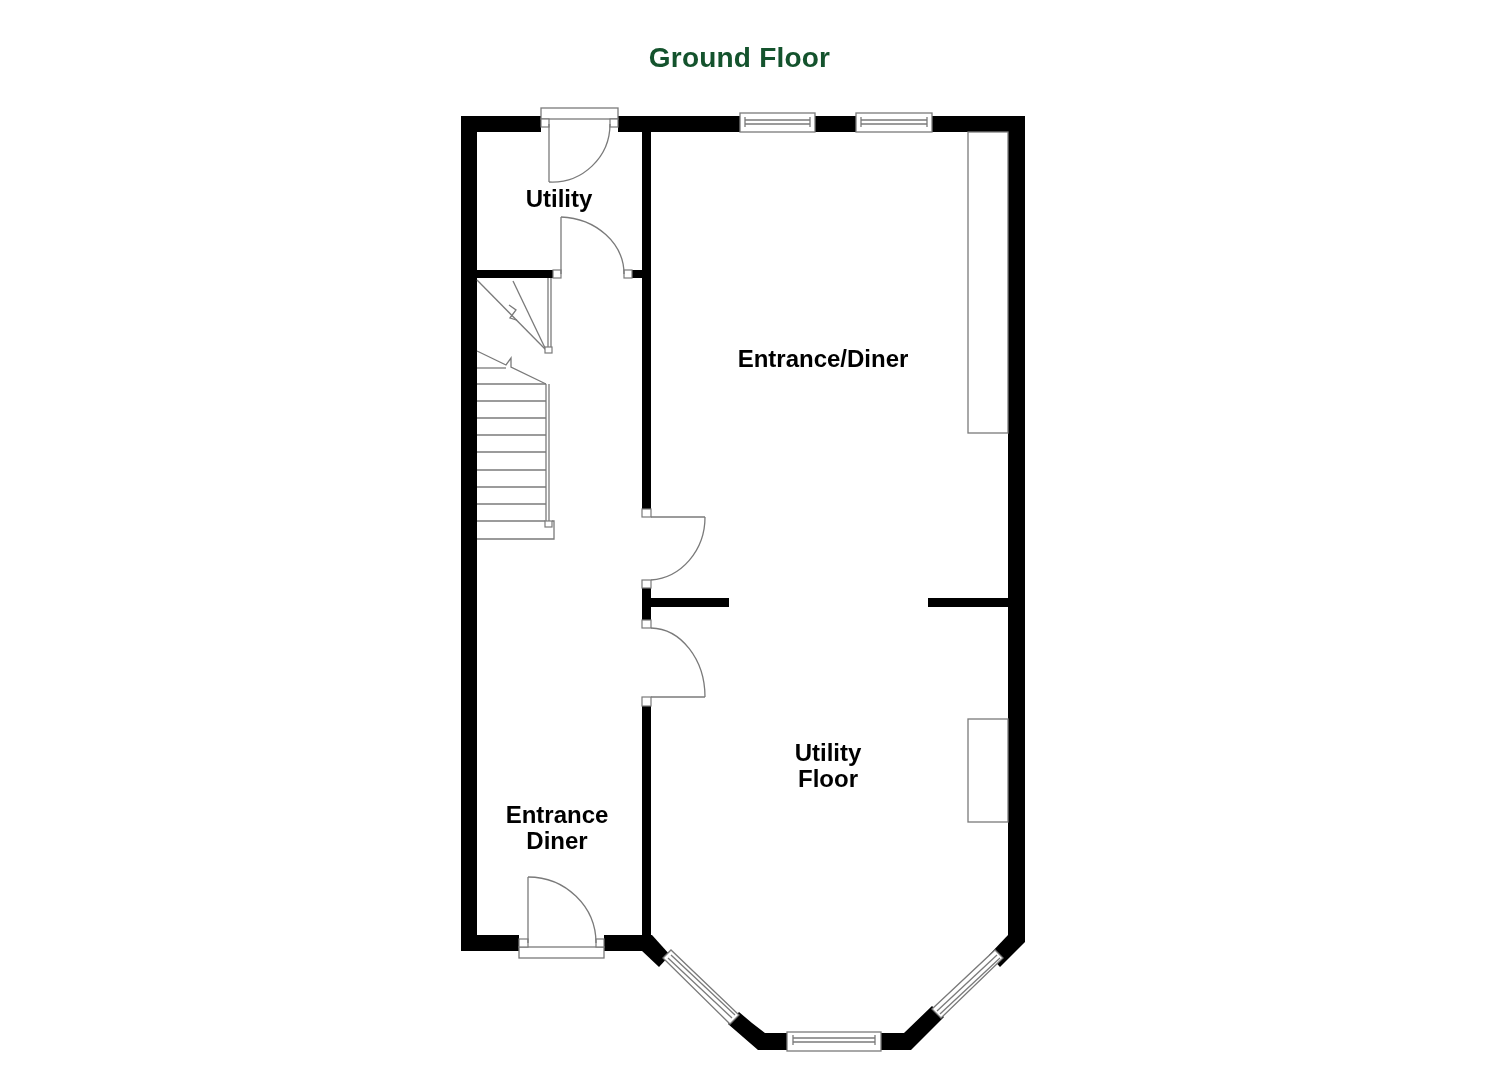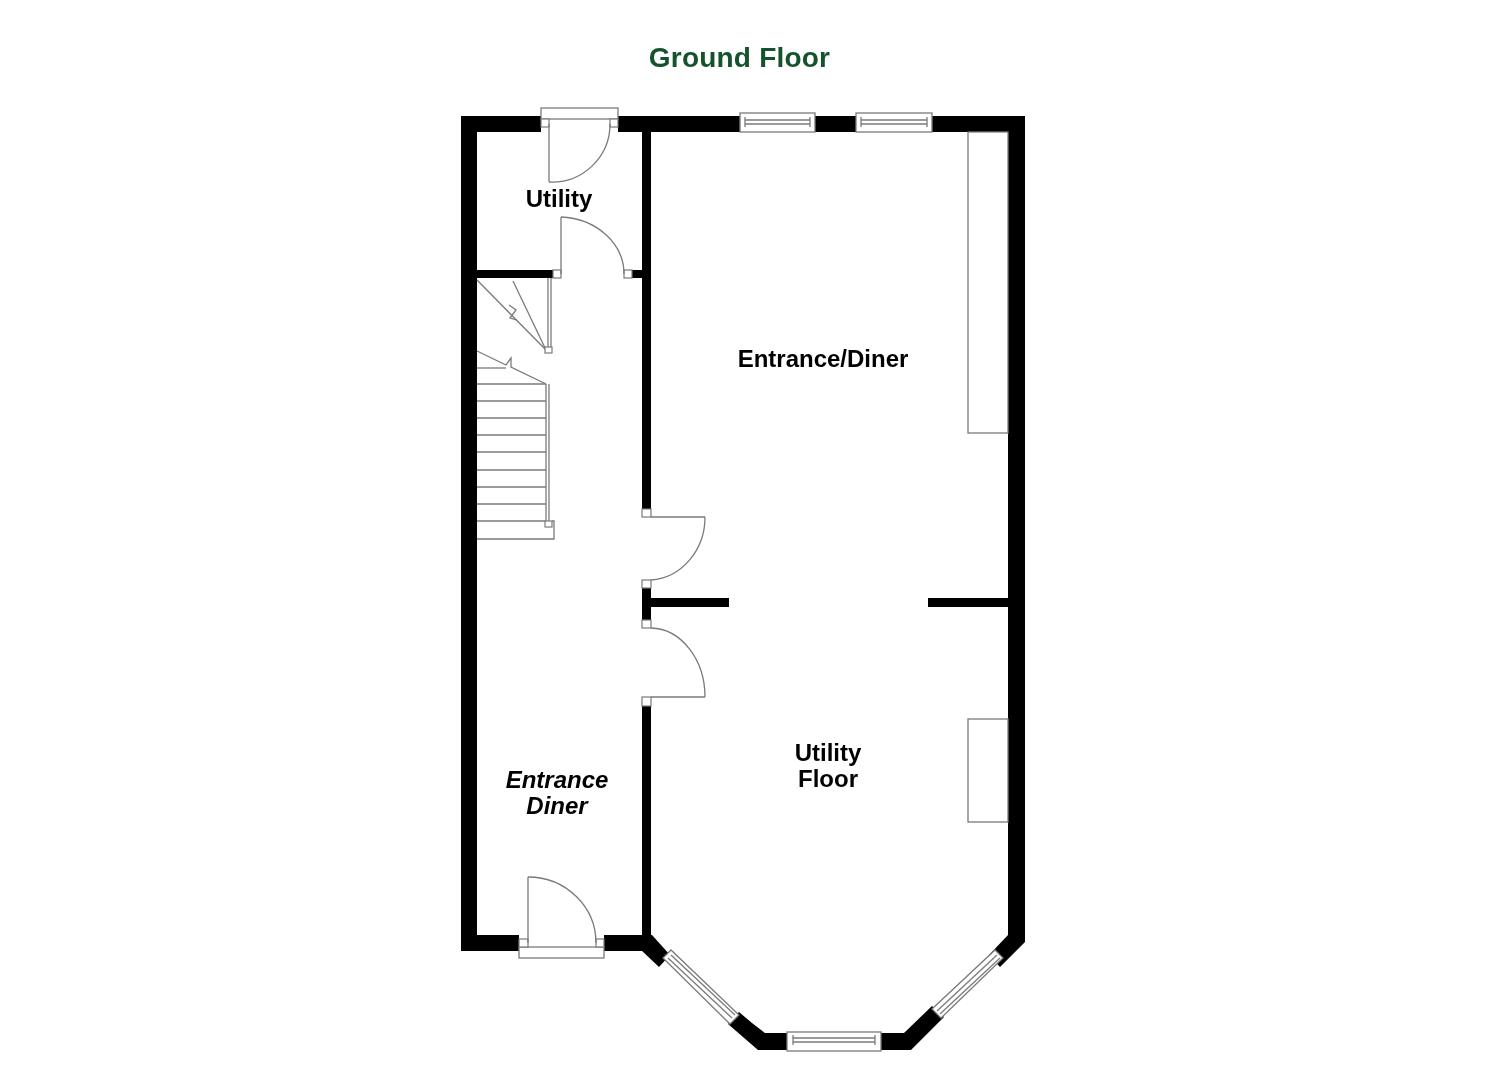--- a/index.html
+++ b/index.html
@@ -167,16 +167,16 @@
 <div class="room-label" style="left:500px; top:186px; width:118px;">
   <span>Utility</span>
 </div>
 <div class="room-label" style="left:718px; top:346px; width:210px;">
   <span>Entrance/Diner</span>
 </div>
 <div class="room-label" style="left:758px; top:740px; width:140px;">
   <div>Utility</div>
   <div>Floor</div>
 </div>
-<div class="room-label" style="left:487px; top:767px; width:140px;font-style:italic;">
+<div class="room-label" style="left:487px; top:802px; width:140px;">
   <div>Entrance</div>
   <div>Diner</div>
 </div>
 
 </body></html>

